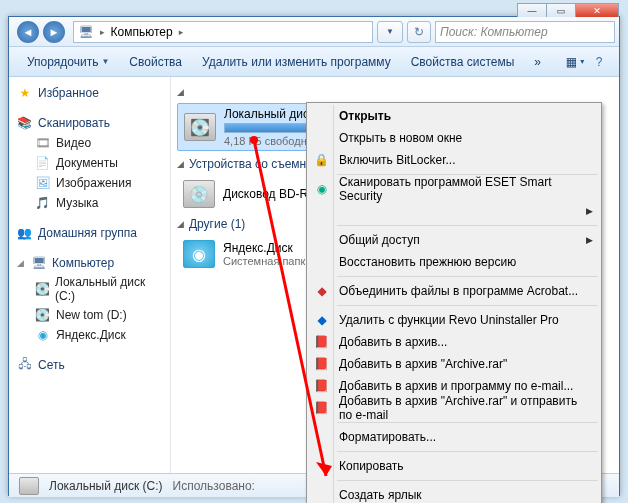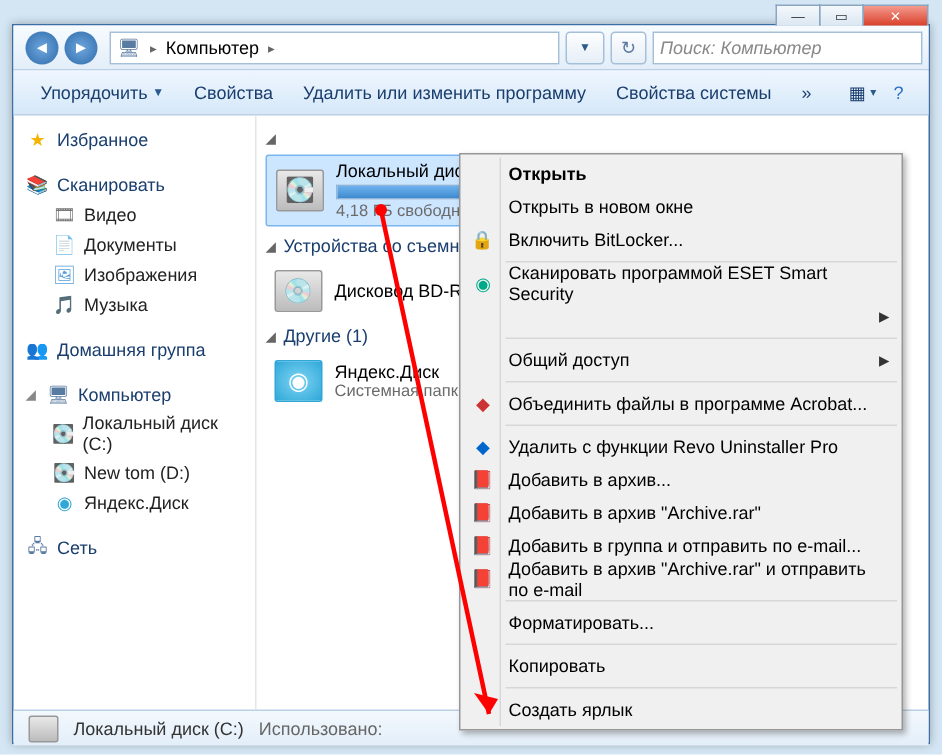--- a/index.html
+++ b/index.html
@@ -234,41 +234,42 @@
       <span>Сканировать программой ESET Smart Security</span>
     </div>
   <div class="mi">
       <span class="arr">▶</span>
     </div>
   <div class="sep"></div>
   <div class="mi">
       <span>Общий доступ</span>
       <span class="arr">▶</span>
     </div>
+  <div class="mi">Восстановить прежнюю версию</div>
   <div class="sep"></div>
   <div class="mi">
       <span class="mico" style="color:#c33">◆</span>
       <span>Объединить файлы в программе Acrobat...</span>
     </div>
   <div class="sep"></div>
   <div class="mi">
       <span class="mico" style="color:#06c">◆</span>
       <span>Удалить с функции Revo Uninstaller Pro</span>
     </div>
   <div class="mi">
       <span class="mico" style="color:#b44">📕</span>
       <span>Добавить в архив...</span>
     </div>
   <div class="mi">
       <span class="mico" style="color:#b44">📕</span>
       <span>Добавить в архив "Archive.rar"</span>
     </div>
   <div class="mi">
       <span class="mico" style="color:#b44">📕</span>
-      <span>Добавить в группа и отправить по e-mail...</span>
+      <span>Добавить в архив и программу по e-mail...</span>
     </div>
   <div class="mi">
       <span class="mico" style="color:#b44">📕</span>
       <span>Добавить в архив "Archive.rar" и отправить по e-mail</span>
     </div>
   <div class="sep"></div>
   <div class="mi">Форматировать...</div>
   <div class="sep"></div>
   <div class="mi">Копировать</div>
   <div class="sep"></div>

